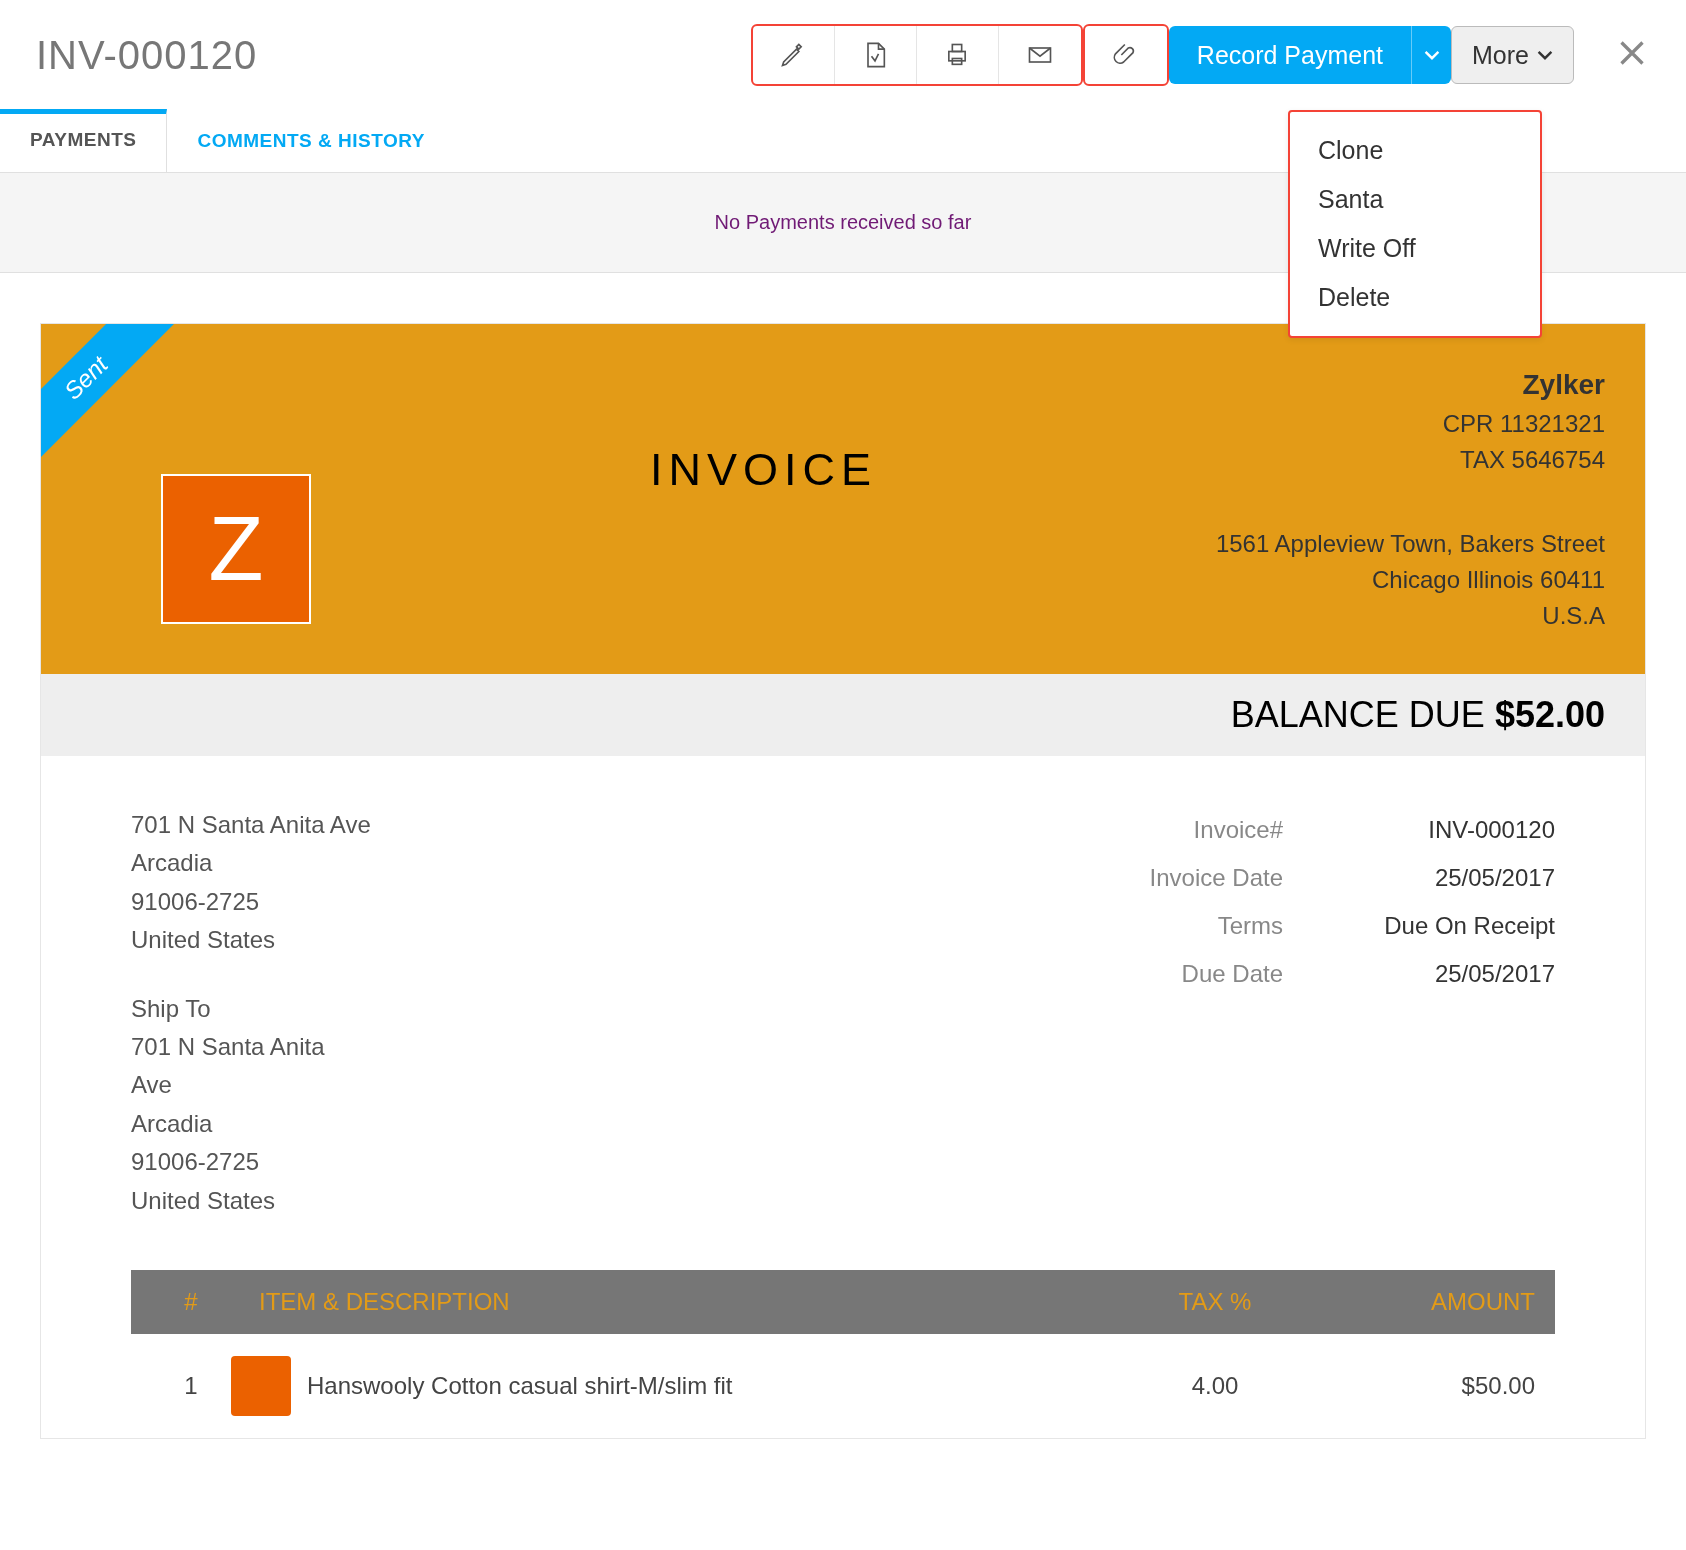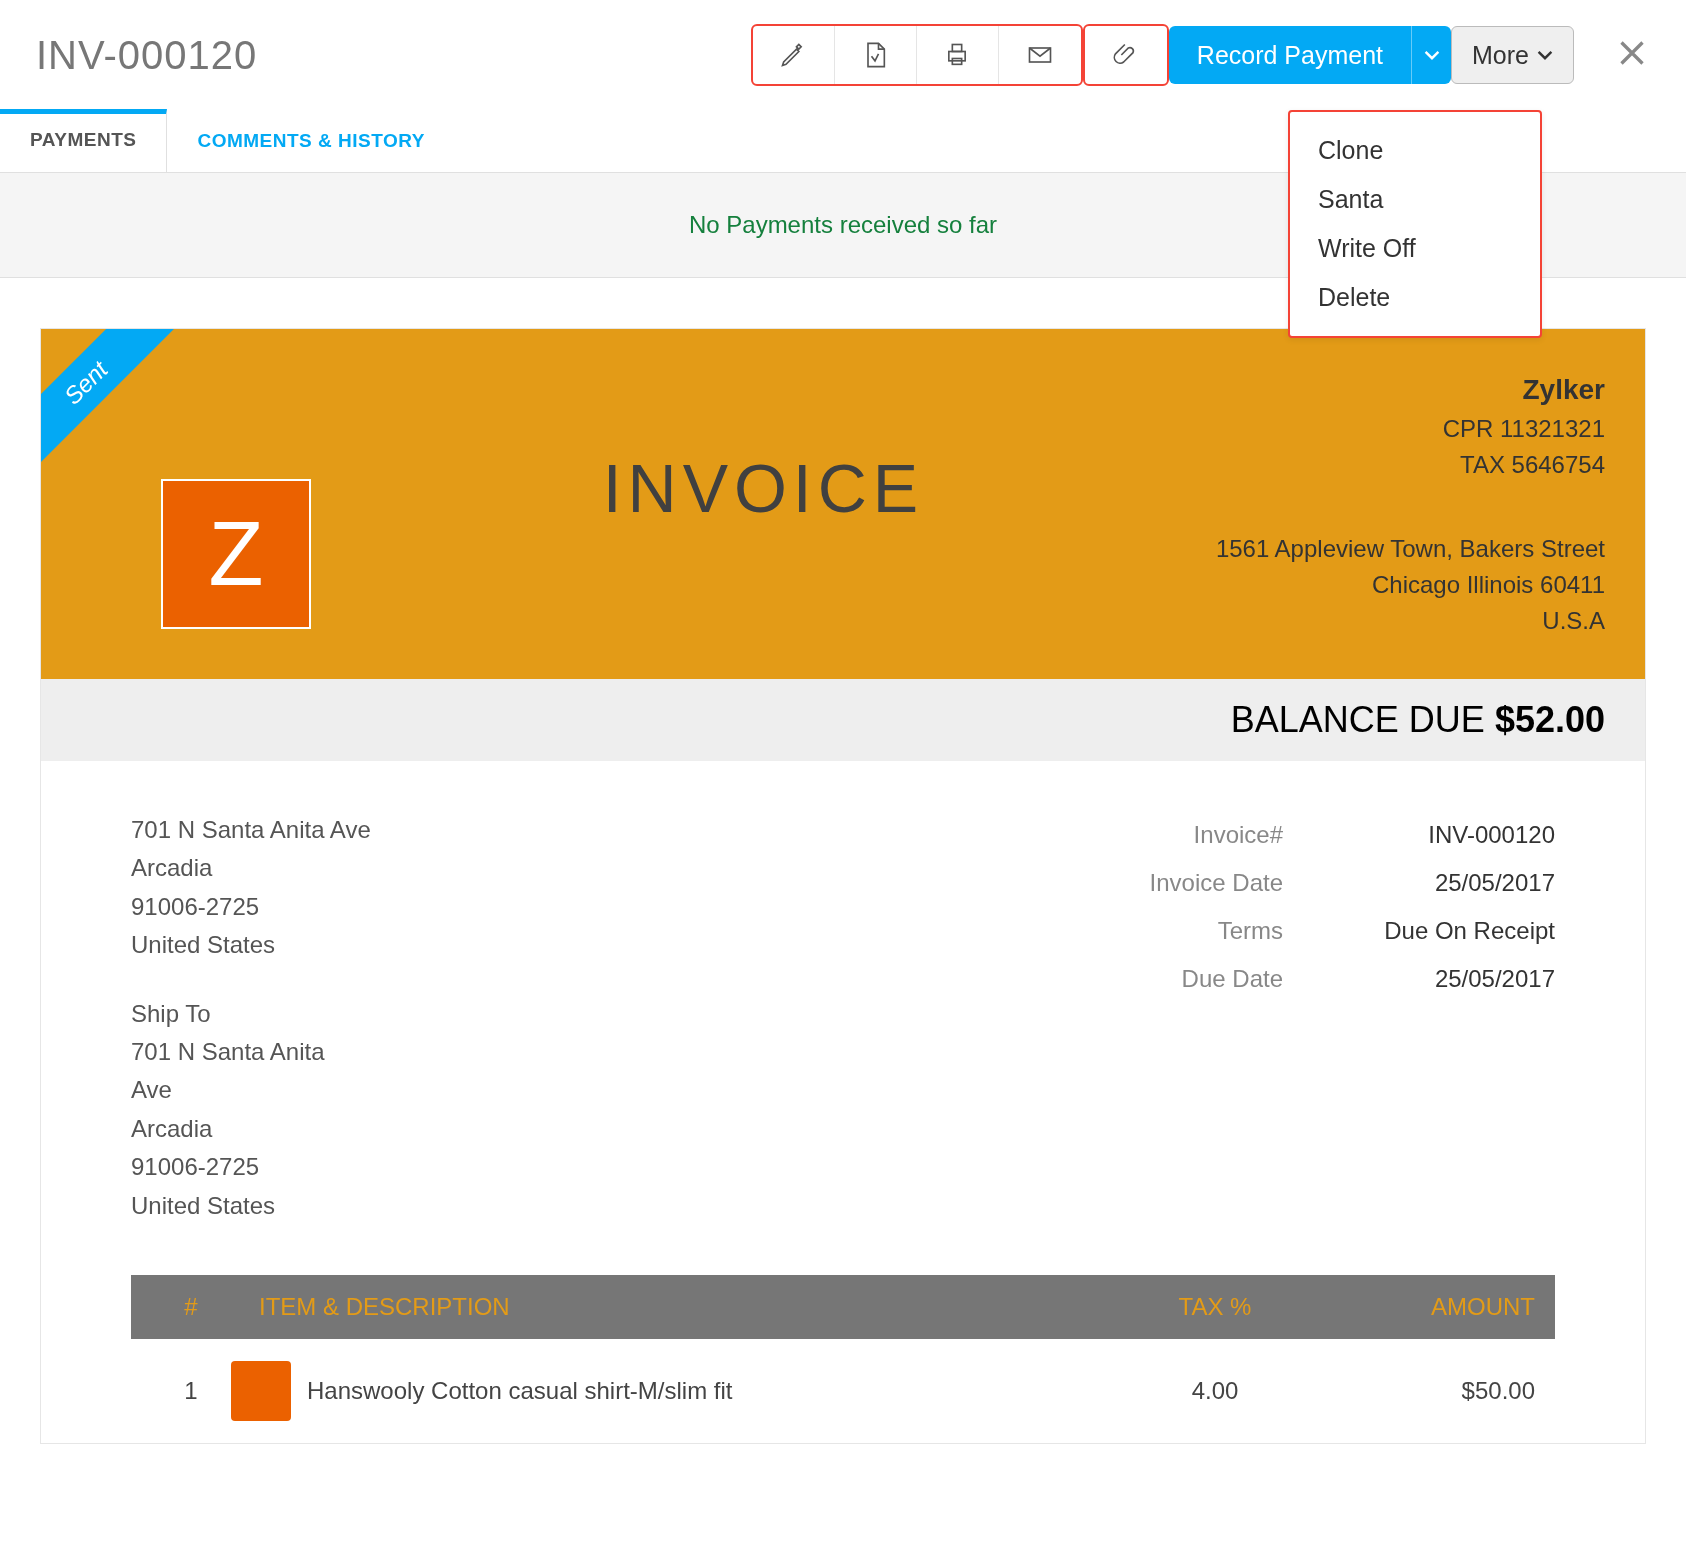--- a/index.html
+++ b/index.html
@@ -23,30 +23,30 @@
 .close-btn { margin-left: 40px; }
 .close-btn svg{ width:36px;height:36px;stroke:#888;stroke-width:2.2;}
 
 .dropdown { position:absolute; top:86px; right:108px; width:254px; background:#fff; border:2px solid #f44336; border-radius:4px; padding:14px 0; box-shadow:0 2px 6px rgba(0,0,0,.08); z-index: 50;}
 .dropdown-item { padding:10px 28px; font-size:25px; color:#333; }
 
 .tabs { display:flex; border-bottom:1px solid #e0e0e0; padding-left: 0; }
 .tab { padding: 20px 30px; font-size:19px; font-weight:600; letter-spacing:0.5px; color:#03a9f4; }
 .tab.active { background:#fff; color:#555; border-top:5px solid #03a9f4; border-right:1px solid #e0e0e0; margin-top:-1px; padding-top:15px;}
 
-.empty-msg { background:#f5f5f5; text-align:center; padding:38px 0; font-size:24px; color:#15803d; border-bottom:1px solid #e0e0e0;}
+.empty-msg { background:#f5f5f5; text-align:center; padding:38px 0; font-size:20px; color:#701a75; border-bottom:1px solid #e0e0e0;}
 
 .invoice-wrap { padding: 50px 40px; }
 .invoice-card { border:1px solid #e6e6e6; position:relative; overflow:hidden; }
 
 .sent-ribbon { position:absolute; top:30px; left:-70px; transform:rotate(-45deg); background:#03a9f4; color:#fff; width:230px; text-align:center; padding:10px 0; font-size:24px; font-style:italic;}
 
 .invoice-header { background:#e39b17; color:#333; padding:40px 40px 40px 120px; display:flex; align-items:flex-start; }
 .logo-box { width:150px; height:150px; background:#eb6100; color:#fff; display:flex; align-items:center; justify-content:center; font-size:90px; font-weight:300; border:2px solid #fff; margin-top:110px;}
-.invoice-title { flex:1; text-align:center; font-size:68px; font-weight:300; letter-spacing:6px; color:#404040; margin-top:80px;}
+.invoice-title { flex:1; text-align:center; font-size:45px; font-weight:300; letter-spacing:6px; color:#000000; margin-top:80px;}
 .company-info { text-align:right; font-size:24px; color:#333; line-height:1.5;}
 .company-info .name{ font-size:28px; font-weight:700;}
 
 .balance-bar{ background:#eee; text-align:right; padding:20px 40px; font-size:36px;}
 .balance-bar .amount{ font-weight:700; }
 
 .invoice-body{ padding:50px 90px; display:flex; justify-content:space-between;}
 .bill-col{ font-size:24px; color:#555; line-height:1.6;}
 .bill-col .customer{ font-size:34px; color:#2c7be5; }
 .ship-label{ margin-top:30px;}

